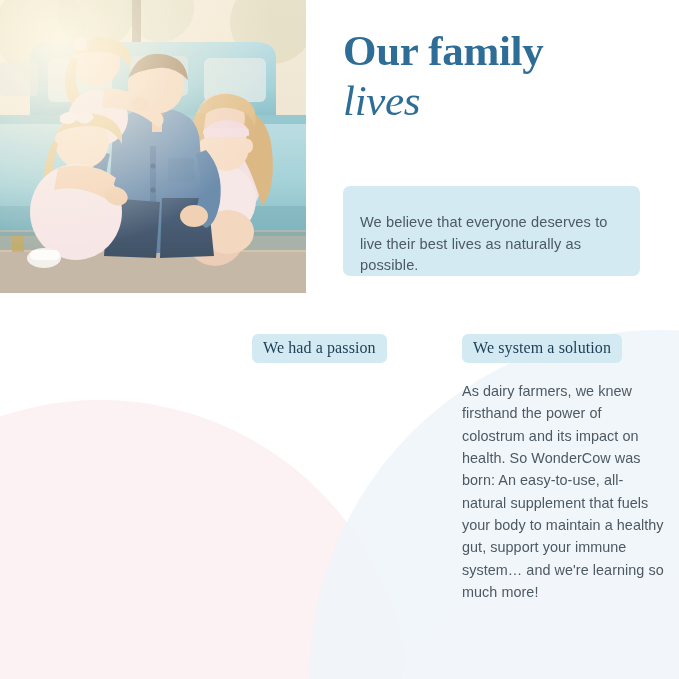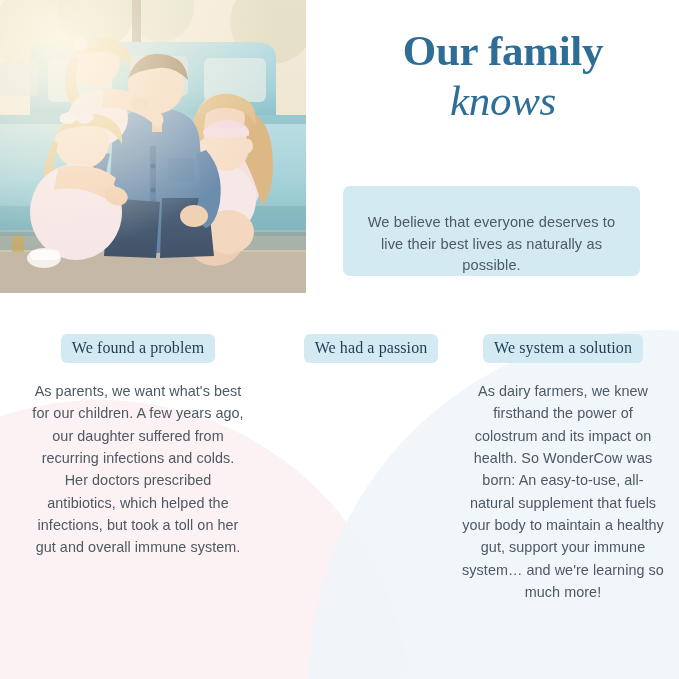--- a/index.html
+++ b/index.html
@@ -52,21 +52,20 @@
     border-radius: 50%;
     background: #f2f6fa;
     opacity: 0.7;
   }
 
   #page {
     position: relative;
     z-index: 1;
     width: 679px;
     height: 679px;
-    text-align: center;
   }
 
   
   #top-section {
     position: absolute;
     left: 0;
     top: 0;
     width: 679px;
     height: 300px;
   }
@@ -127,21 +126,21 @@
     top: 334px;
     width: 679px;
     height: 345px;
   }
   .col {
     position: absolute;
     top: 0;
     width: 200px;
   }
   .col-0 { left: 32px; width: 212px; }
-  .col-1 { left: 271px; width: 200px; }
+  .col-1 { left: 252px; width: 200px; }
   .col-2 { left: 462px; width: 202px; }
 
   .col-badge {
     display: inline-block;
     background: #d3eaf2;
     border-radius: 6px;
     padding: 5px 11px 6px 11px;
     font-family: "Liberation Serif", serif;
     font-size: 16px;
     color: #1d3d56;
@@ -275,34 +274,32 @@
           <rect x="30" y="250" width="30" height="10" rx="5" fill="#ffffff" opacity="0.85"></rect>
 
           <rect width="306" height="293" fill="url(#glowG)"></rect>
           <rect width="306" height="293" fill="#fff3df" opacity="0.1"></rect>
         </g>
       </svg>
     </div>
 
     <h1 id="headline">
       <span class="ln">Our family</span>
-      <span class="ln ln-italic">knows</span>
+      <span class="ln ln-italic">lives</span>
     </h1>
 
     <div id="quote-box">
       <p id="quote-text">We believe that everyone deserves to live their best lives as naturally as possible.</p>
     </div>
 
   </div>
 
   <div id="columns">
 
     <div class="col col-0">
-      <div class="col-badge">We found a problem</div>
-      <p class="col-body">As parents, we want what's best for our children. A few years ago, our daughter suffered from recurring infections and colds. Her doctors prescribed antibiotics, which helped the infections, but took a toll on her gut and overall immune system.</p>
     </div>
 
     <div class="col col-1">
       <div class="col-badge">We had a passion</div>
     </div>
 
     <div class="col col-2">
       <div class="col-badge">We system a solution</div>
       <p class="col-body">As dairy farmers, we knew firsthand the power of colostrum and its impact on health. So WonderCow was born: An easy-to-use, all-natural supplement that fuels your body to maintain a healthy gut, support your immune system… and we're learning so much more!</p>
     </div>

